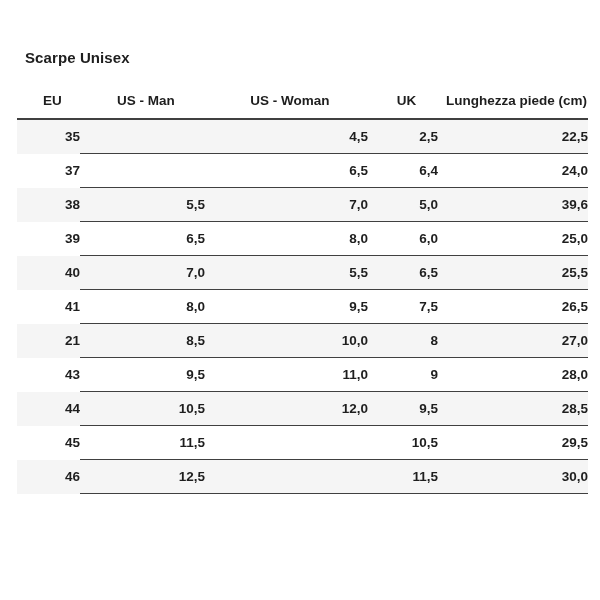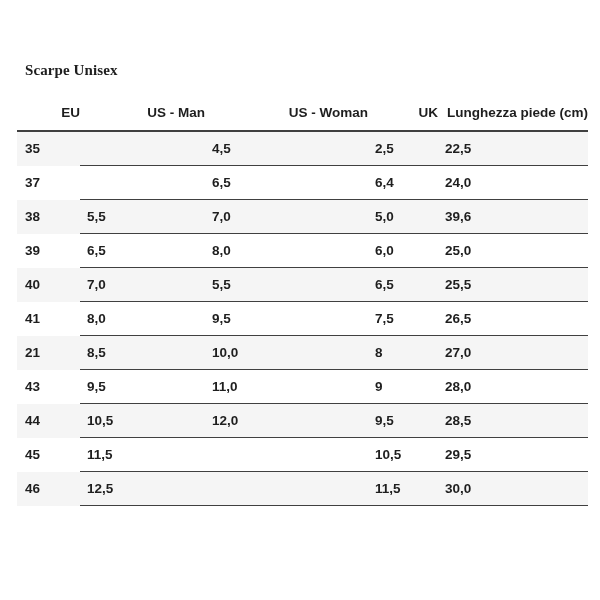--- a/index.html
+++ b/index.html
@@ -13,56 +13,56 @@
     overflow: hidden;
     font-family: "Liberation Sans", "DejaVu Sans", sans-serif;
     color: #1e1e1e;
     -webkit-font-smoothing: antialiased;
   }
   .page {
     padding-top: 49px;
     padding-left: 17px;
   }
   .title {
-    margin: 12px 0 0 8px;
+    margin: 0 0 0 8px;
     font-size: 15px;
     line-height: 18px;
     font-weight: 700;
     letter-spacing: 0.1px;
-    font-family: Liberation Serif, serif;
   }
   table.size-table {
     border-collapse: collapse;
     table-layout: fixed;
     width: 571px;
     margin-top: 26px;
   }
   colgroup col:nth-child(1) { width: 63px; }
   colgroup col:nth-child(2) { width: 125px; }
   colgroup col:nth-child(3) { width: 163px; }
   colgroup col:nth-child(4) { width: 70px; }
   colgroup col:nth-child(5) { width: 150px; }
   .size-table th {
-    text-align: right;
+    text-align: center;
     font-size: 13.5px;
     font-weight: 700;
     line-height: 16px;
     padding: 0 0 9px 7px;
     border-bottom: 2px solid #404040;
     white-space: nowrap;
   }
   .size-table th.first { padding-left: 8px; }
   .size-table td {
     height: 33px;
     padding: 0 0 0 7px;
     font-size: 13.5px;
     font-weight: 600;
     vertical-align: middle;
     border-bottom: 1.5px solid #404040;
     white-space: nowrap;
+    text-align: right;
   }
   .size-table td.first {
     padding-left: 8px;
     border-bottom: none;
   }
   .size-table tbody tr:nth-child(odd) td { background: #f5f5f5; }
 </style>
 </head>
 <body>
 

